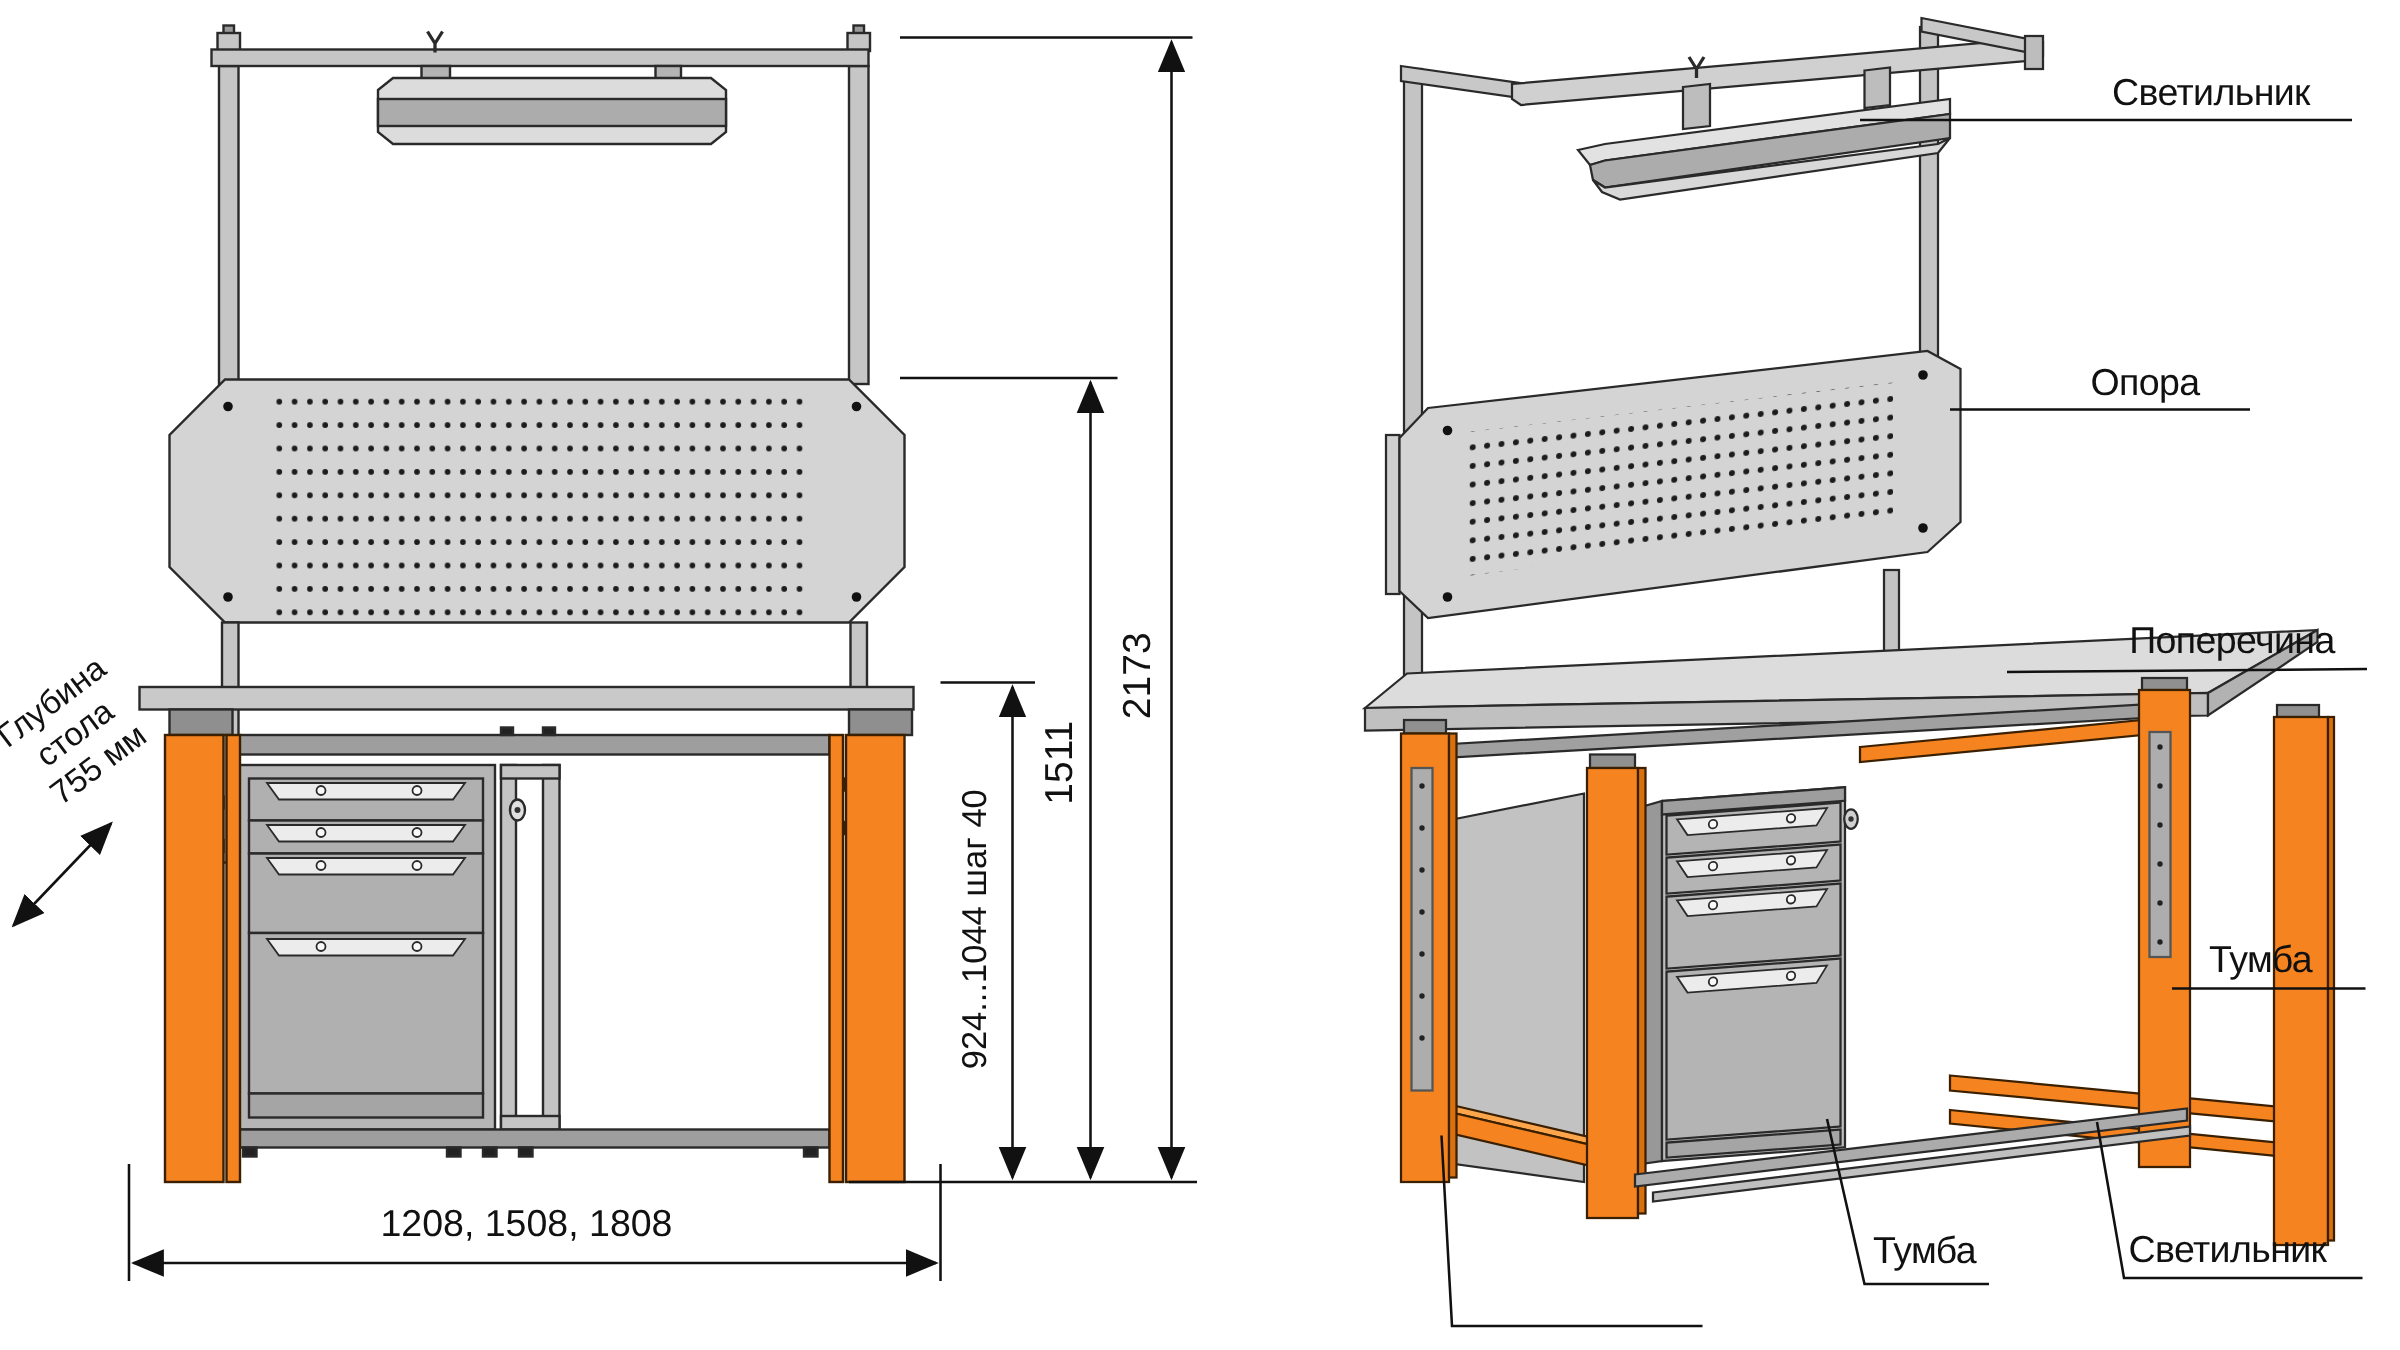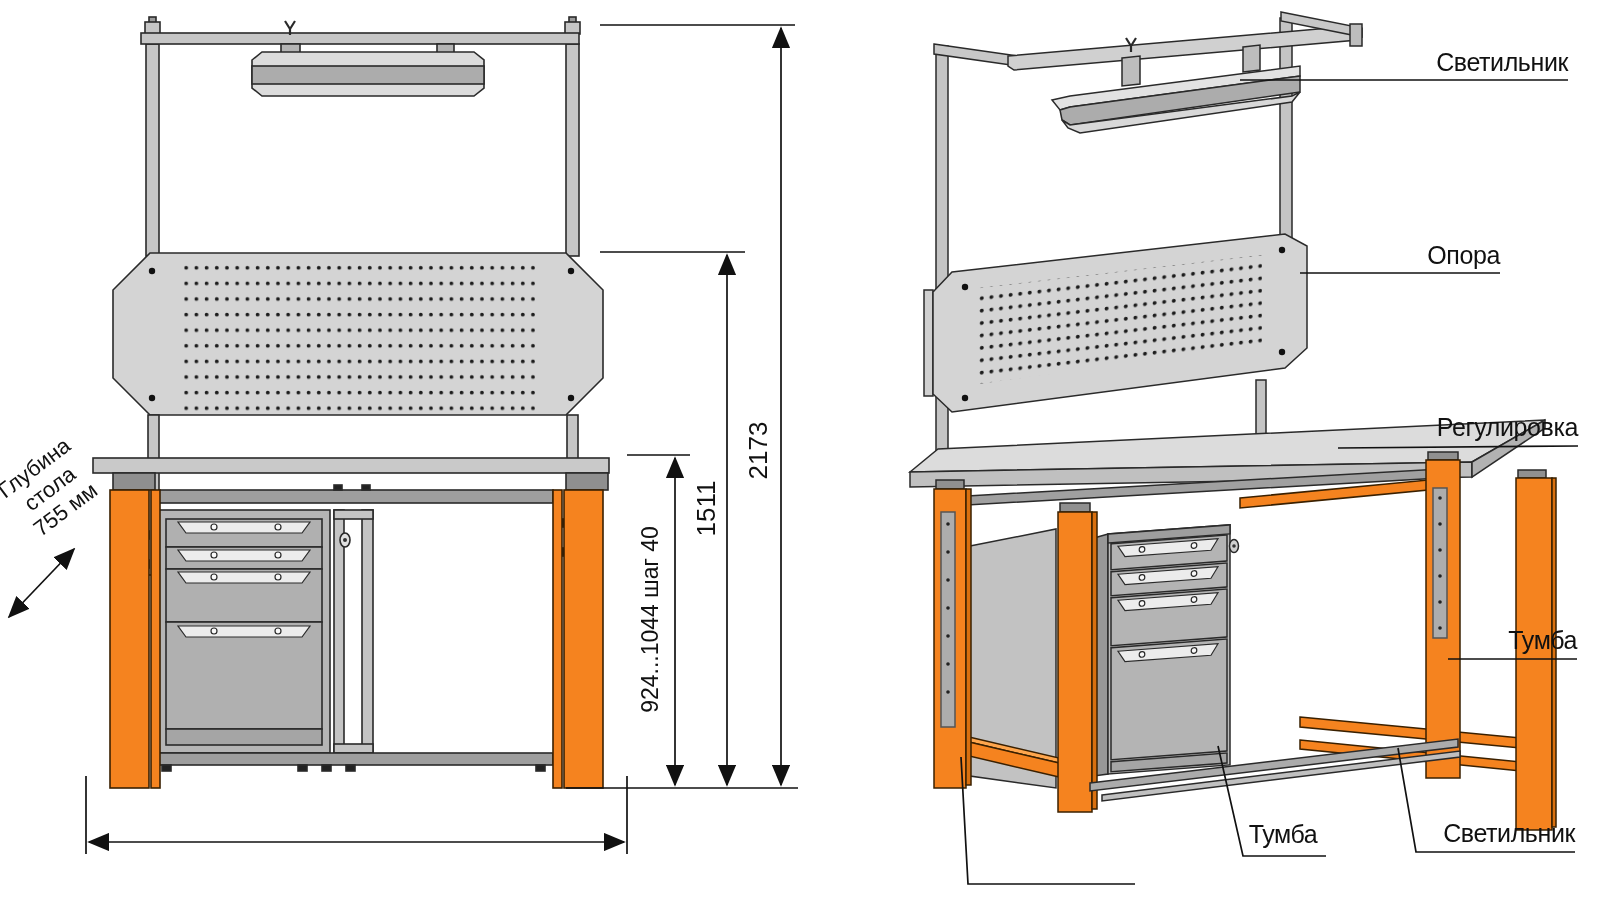--- a/index.html
+++ b/index.html
@@ -3,21 +3,21 @@
 <meta charset="utf-8">
 <style>
   html,body{margin:0;padding:0;background:#fff;}
   .canvas{position:relative;width:1600px;height:900px;background:#ffffff;overflow:hidden;
           font-family:"Liberation Sans",sans-serif;color:#111;}
   svg{position:absolute;left:0;top:0;}
   .lbl{position:absolute;font-size:25px;letter-spacing:-0.4px;color:#111;line-height:29px;}
   .dim{position:absolute;font-size:26px;color:#111;text-align:center;white-space:nowrap;}
   .rot90{transform:rotate(-90deg);transform-origin:center;}
   .rot37{transform:rotate(-37deg);transform-origin:center;white-space:normal;line-height:26px;font-size:22px;}
-  .r{text-align:right;} .c{text-align:center;}
+  .r{text-align:center;} .c{text-align:center;}
 </style>
 </head>
 <body>
 
 <div class="canvas">
 
 <svg width="1600" height="900" viewBox="0 0 1600 900">
   <defs>
     <marker id="arr" viewBox="0 0 12 10" markerWidth="13" markerHeight="11" refX="11" refY="5" orient="auto-start-reverse">
       <path d="M0,0 L12,5 L0,10 Z" fill="#111"></path>
@@ -274,22 +274,23 @@
       <polyline points="1398,748 1416,852 1575,852"></polyline>
       <polyline points="1218,746 1243,856 1326,856"></polyline>
       <polyline points="961,757 968,884 1135,884"></polyline>
     </g>
   </g>
 </svg>
 
 <div class="dim rot90" style="left:698px;top:435px;width:120px;">2173</div>
 <div class="dim rot90" style="left:646px;top:493px;width:120px;">1511</div>
 <div class="dim rot90" style="left:530px;top:606px;width:240px;font-size:23px;">924...1044 шаг 40</div>
+<div class="dim" style="left:226px;top:802px;width:250px;font-size:25px;">1208, 1508, 1808</div>
 <div class="dim rot37" style="left:2px;top:450px;width:96px;text-align:center;">Глубина стола 755 мм</div>
 
 <div class="lbl r" style="left:1380px;top:48px;width:188px;">Светильник</div>
 <div class="lbl r" style="left:1360px;top:241px;width:140px;">Опора</div>
-<div class="lbl r" style="left:1398px;top:413px;width:180px;">Регулировка</div>
+<div class="lbl r" style="left:1398px;top:413px;width:180px;">Поперечина</div>
 <div class="lbl r" style="left:1437px;top:626px;width:140px;">Тумба</div>
 <div class="lbl r" style="left:1395px;top:819px;width:180px;">Светильник</div>
 <div class="lbl c" style="left:1240px;top:820px;width:86px;text-align:center;">Тумба</div>
 
 </div>
 
 </body></html>

